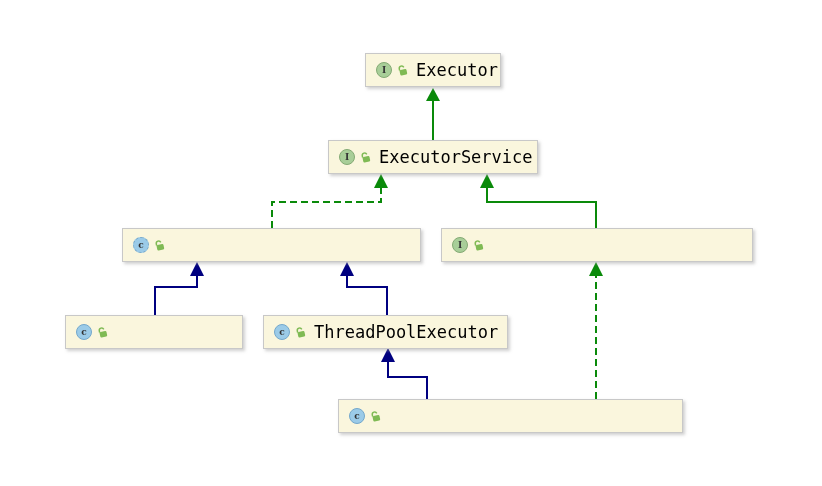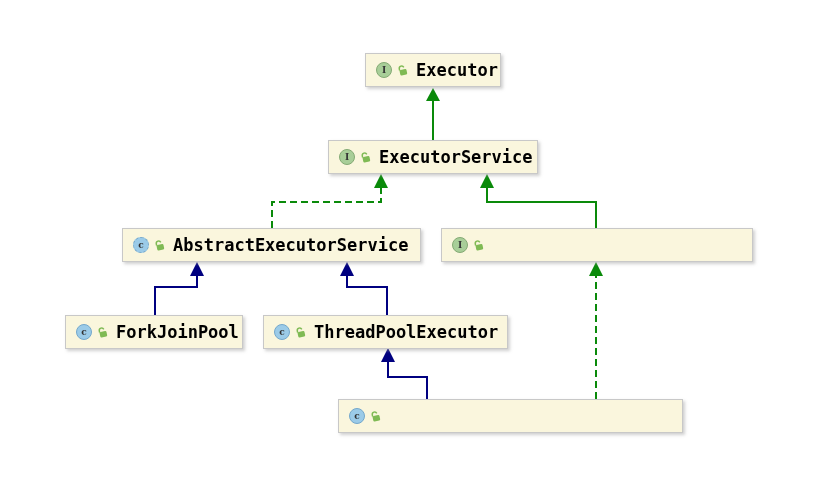--- a/index.html
+++ b/index.html
@@ -18,21 +18,21 @@
   .dashed{stroke-dasharray:7 4;}
   .node{
     position:absolute;z-index:2;height:34px;box-sizing:border-box;
     background:var(--node-bg);
     border:1px solid var(--node-border);
     box-shadow:2px 2px 3px rgba(150,150,150,0.45);
     display:flex;align-items:center;gap:5px;padding:0 10px;
     cursor:default;
   }
   .node .label{
-    font-size:17px;font-weight:bold;color:var(--label-text);
+    font-size:17px;font-weight:normal;color:var(--label-text);
     white-space:nowrap;margin-left:3px;letter-spacing:0;
   }
   .type-icon{
     width:14px;height:14px;border-radius:50%;
     display:flex;align-items:center;justify-content:center;
     flex:0 0 auto;
   }
   .type-icon .ltr{
     font-family:"DejaVu Serif","Liberation Serif",serif;
     font-size:9px;font-weight:bold;color:var(--icon-letter);line-height:1;
@@ -114,21 +114,20 @@
   <div class="node" style="left:122px;top:228px;width:299px;">
     <span class="type-icon abstract">
         <span class="ltr">c</span>
       </span>
     <span class="lock">
       <svg width="11" height="12" viewBox="0 0 11 12">
           <path d="M2.6,6 L2.6,4.2 A2.4,2.4 0 0 1 7.3,3.6" fill="none" stroke="currentColor" stroke-width="1.5"></path>
           <rect x="2.4" y="5.6" width="7" height="5.6" rx="1.2" fill="currentColor"></rect>
         </svg>
     </span>
-    <span class="label">AbstractExecutorService</span>
   </div>
 
   <div class="node" style="left:441px;top:228px;width:312px;">
     <span class="type-icon iface">
         <span class="ltr">I</span>
       </span>
     <span class="lock">
       <svg width="11" height="12" viewBox="0 0 11 12">
           <path d="M2.6,6 L2.6,4.2 A2.4,2.4 0 0 1 7.3,3.6" fill="none" stroke="currentColor" stroke-width="1.5"></path>
           <rect x="2.4" y="5.6" width="7" height="5.6" rx="1.2" fill="currentColor"></rect>
@@ -139,21 +138,20 @@
   <div class="node" style="left:65px;top:315px;width:178px;">
     <span class="type-icon klass">
         <span class="ltr">c</span>
       </span>
     <span class="lock">
       <svg width="11" height="12" viewBox="0 0 11 12">
           <path d="M2.6,6 L2.6,4.2 A2.4,2.4 0 0 1 7.3,3.6" fill="none" stroke="currentColor" stroke-width="1.5"></path>
           <rect x="2.4" y="5.6" width="7" height="5.6" rx="1.2" fill="currentColor"></rect>
         </svg>
     </span>
-    <span class="label">ForkJoinPool</span>
   </div>
 
   <div class="node" style="left:263px;top:315px;width:245px;">
     <span class="type-icon klass">
         <span class="ltr">c</span>
       </span>
     <span class="lock">
       <svg width="11" height="12" viewBox="0 0 11 12">
           <path d="M2.6,6 L2.6,4.2 A2.4,2.4 0 0 1 7.3,3.6" fill="none" stroke="currentColor" stroke-width="1.5"></path>
           <rect x="2.4" y="5.6" width="7" height="5.6" rx="1.2" fill="currentColor"></rect>

